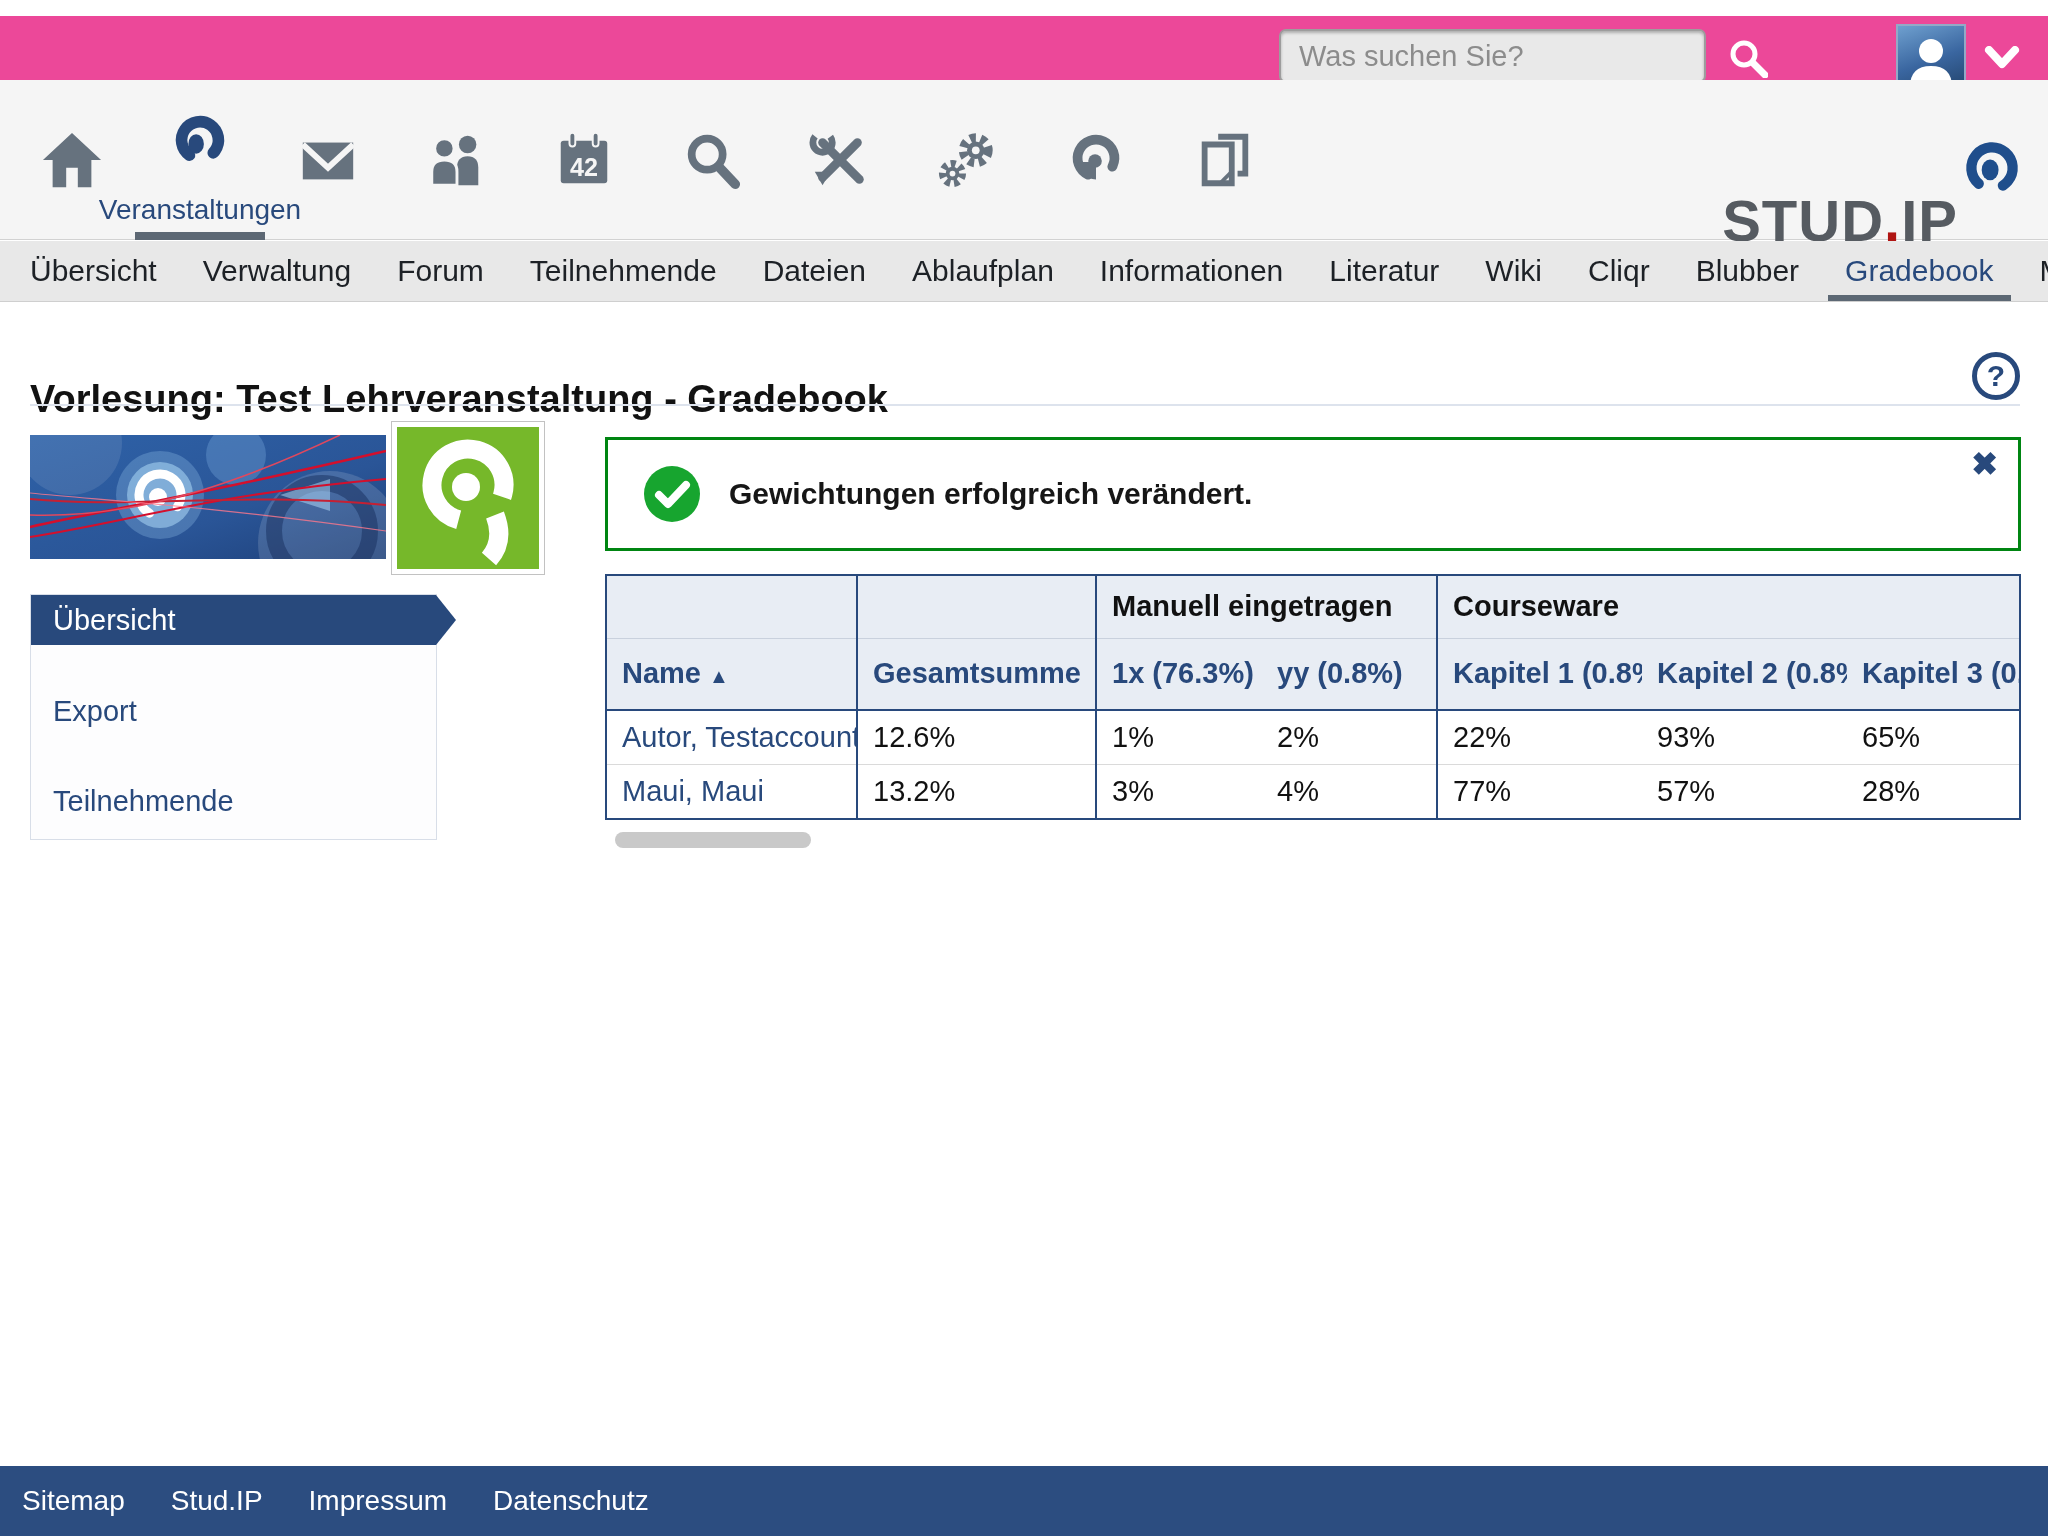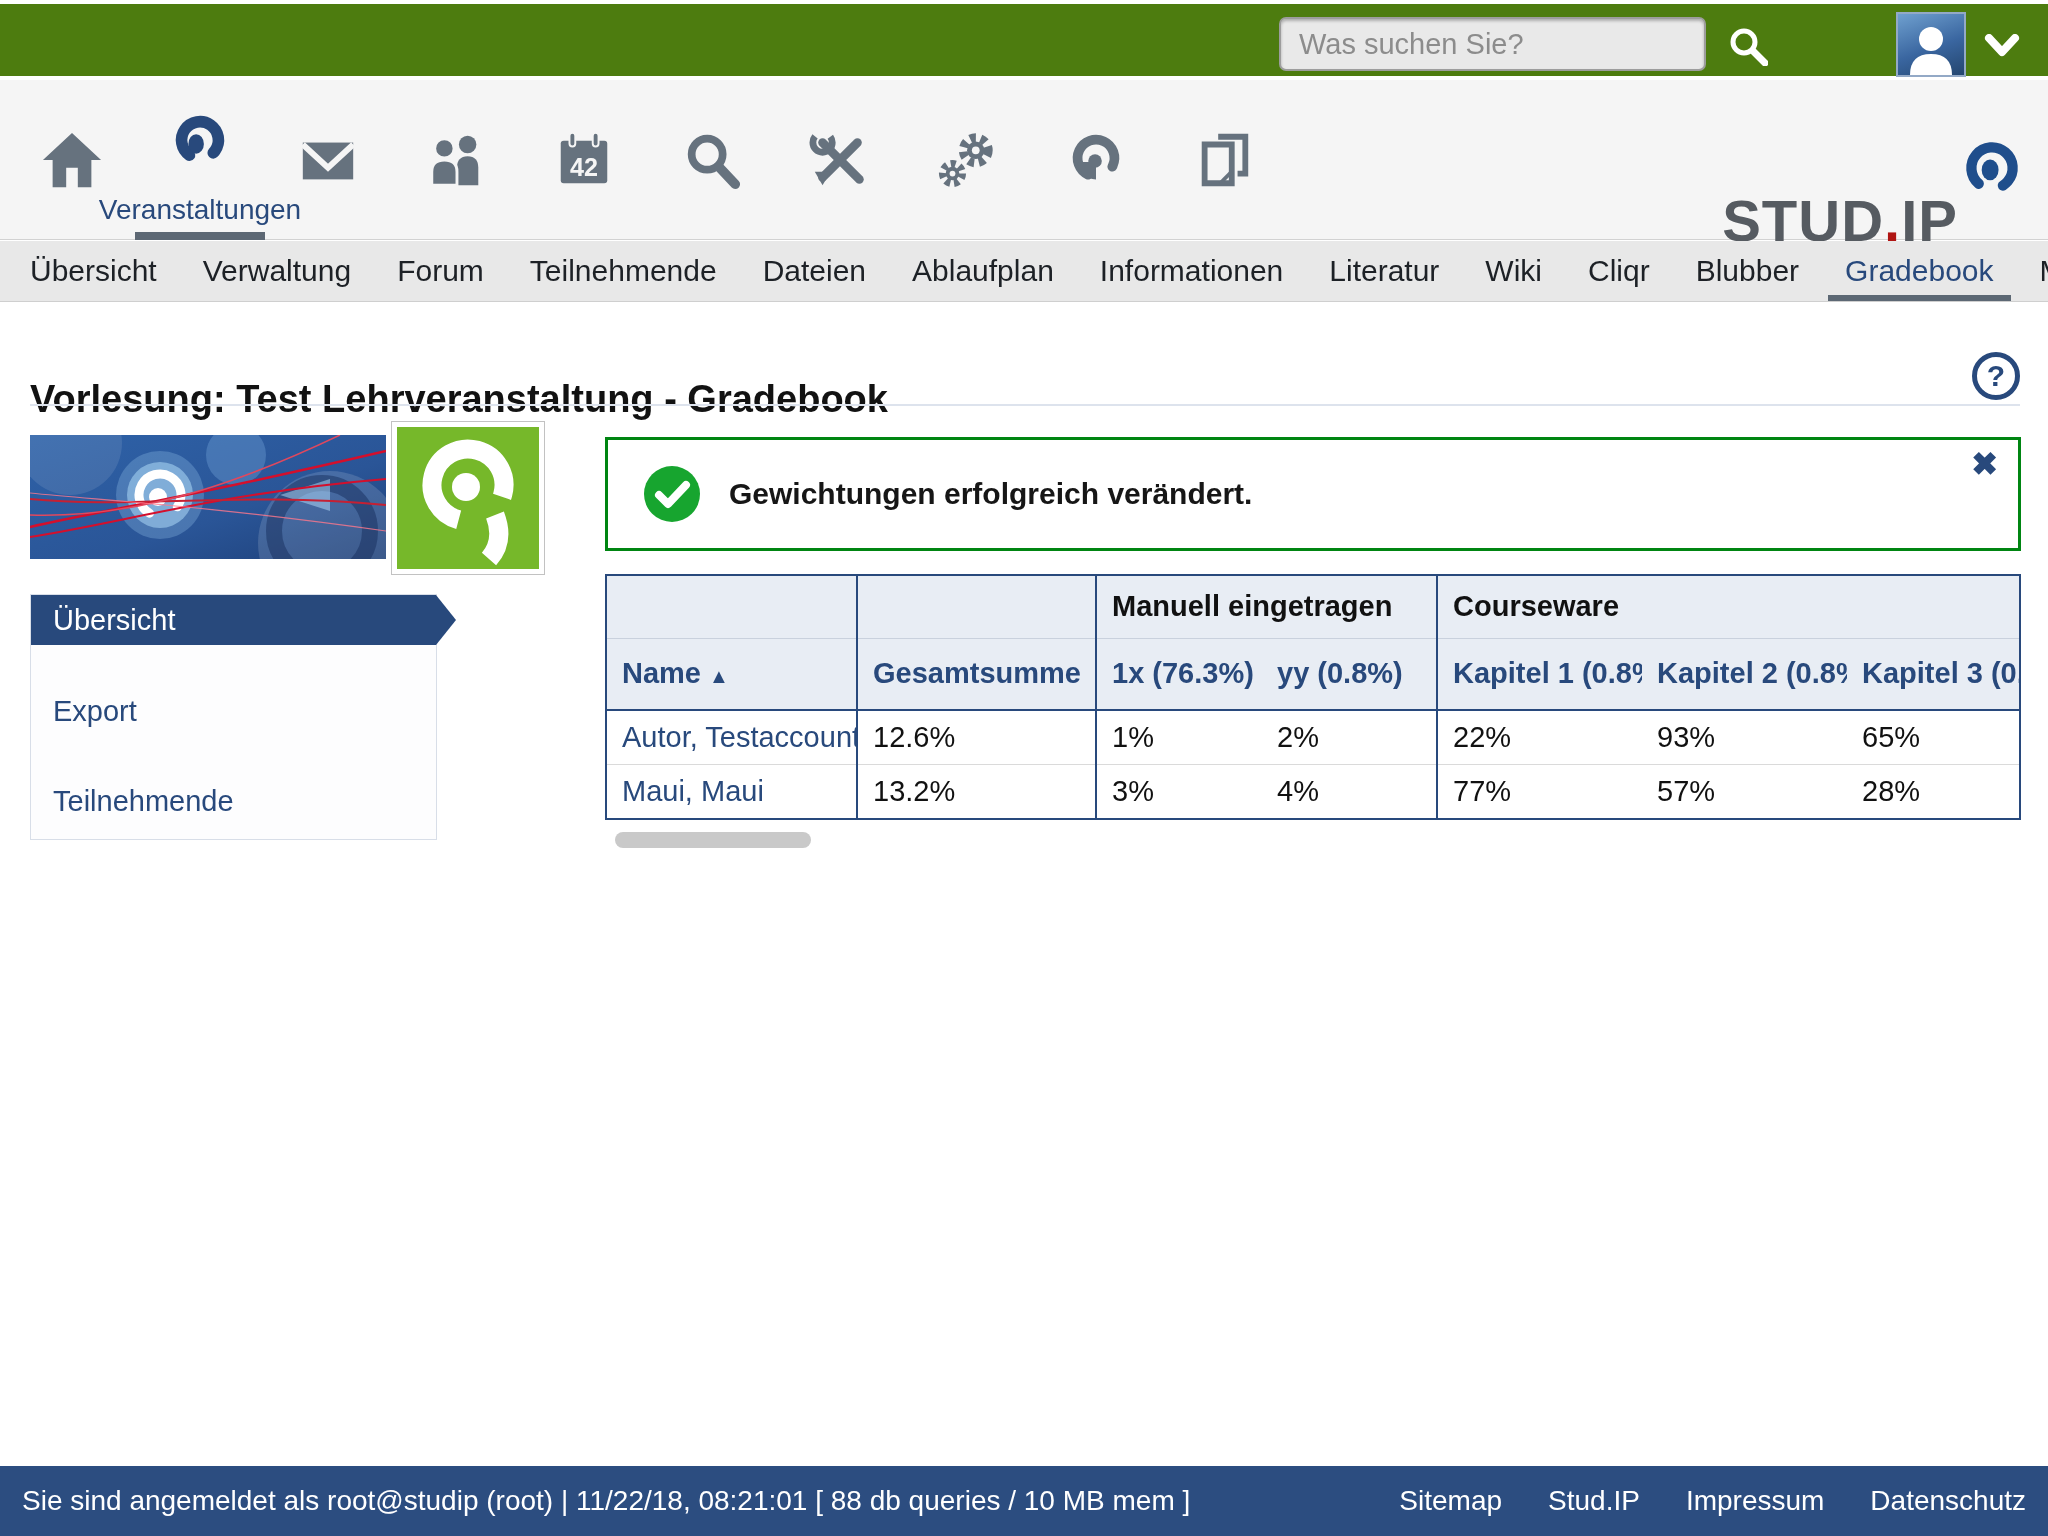--- a/index.html
+++ b/index.html
@@ -4,21 +4,21 @@
 <style>
   * { box-sizing: border-box; margin: 0; padding: 0; }
   html,body { width:2048px; height:1536px; }
   body {
     font-family: "Liberation Sans", sans-serif;
     background:#ffffff; overflow:hidden; position:relative;
   }
   .page { position:absolute; inset:0; width:2048px; height:1536px; }
 
   
-  .topbar { position:absolute; left:0; top:4px; width:2048px; height:72px; background:#4d7c0f; }
+  .topbar { position:absolute; left:0; top:16px; width:2048px; height:72px; background:#ec4899; }
   .search-input {
     position:absolute; left:1279px; top:13px; width:427px; height:54px;
     background:#e9e9e9; border:2px solid #9d9d9d; border-radius:7px;
     font-family:"Liberation Sans", sans-serif; font-size:29px; color:#333; padding:0 18px; outline:none;
     box-shadow: inset 0 2px 3px rgba(0,0,0,.25);
   }
   .search-input::placeholder { color:#8c8c8c; }
   .topbar-search-icon { position:absolute; left:1728px; top:22px; width:40px; height:40px; }
   .avatar {
     position:absolute; left:1896px; top:8px; width:70px; height:65px;
@@ -343,21 +343,20 @@
               <td>28%</td>
             </tr>
           </tbody>
         </table>
     </div>
 
     <div class="hscrollbar"></div>
   </div>
 
   <div class="footer">
-    <span class="footer-status">Sie sind angemeldet als root@studip (root) | 11/22/18, 08:21:01 [ 88 db queries / 10 MB mem ]</span>
     <div class="footer-links" id="footerLinks">
         <span>Sitemap</span>
         <span>Stud.IP</span>
         <span>Impressum</span>
         <span>Datenschutz</span>
       </div>
   </div>
 
 </div>
 

